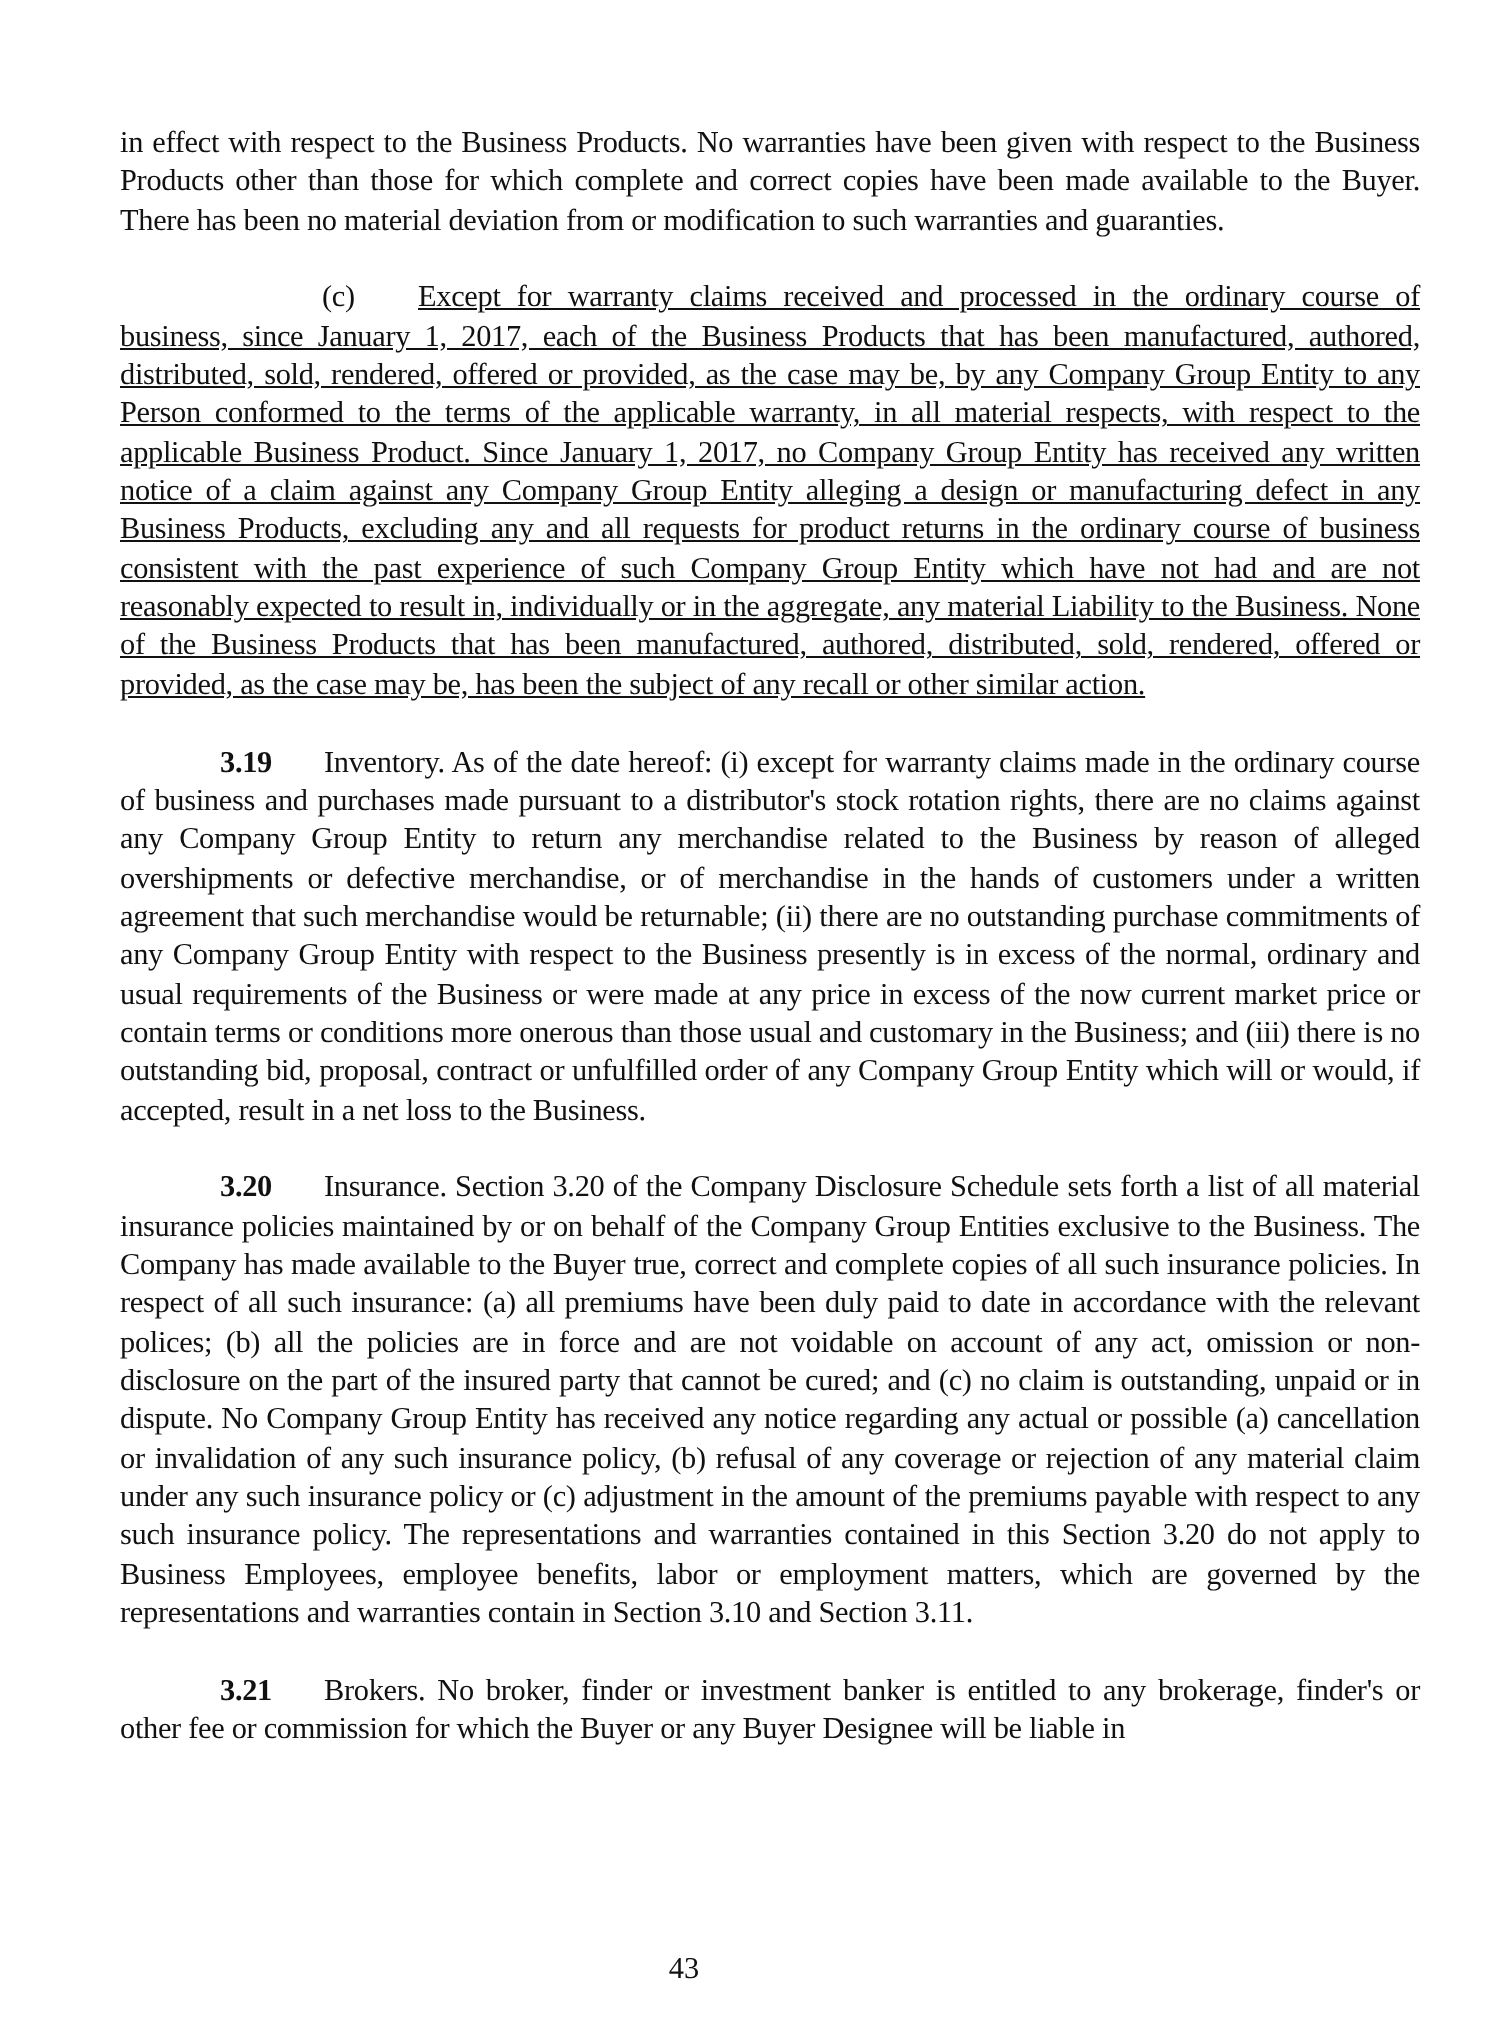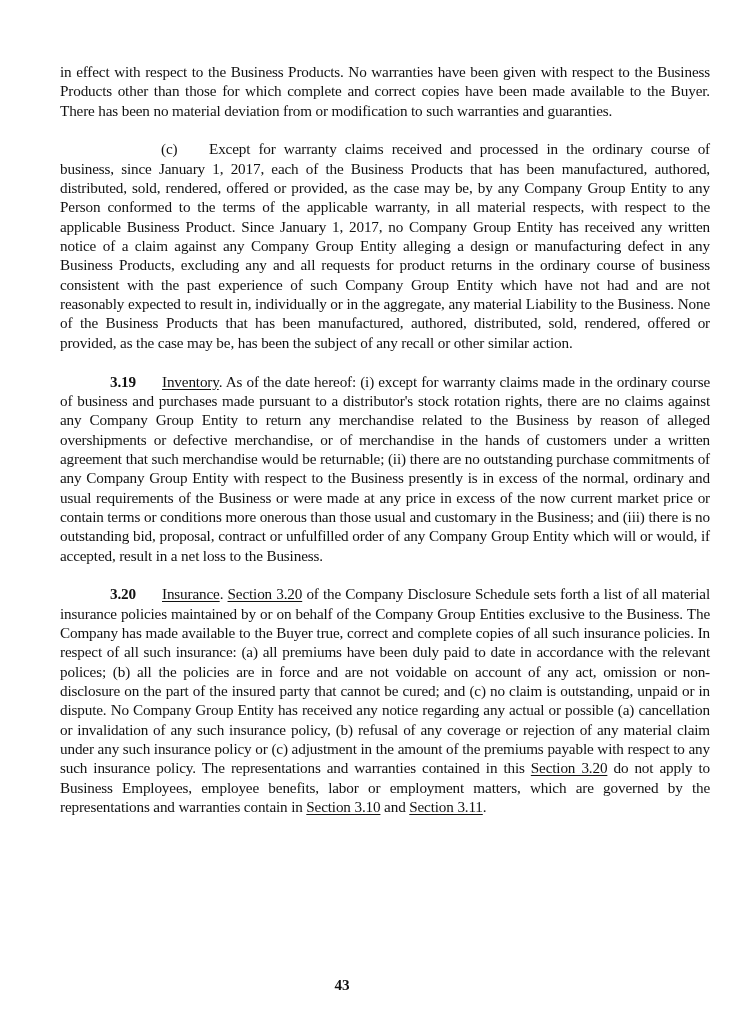--- a/index.html
+++ b/index.html
@@ -23,59 +23,59 @@
       font-size: 15.2px;
       line-height: 19.35px;
       text-align: justify;
       letter-spacing: -0.15px;
     }
     .para {
       margin: 0 0 19.35px 0;
     }
     .indent-c {
       text-indent: 101px;
+      text-decoration: underline;
     }
     .indent-sec {
       text-indent: 50px;
     }
     .label-c {
       display: inline-block;
       width: 48px;
       text-indent: 0;
     }
     .sec-num {
       display: inline-block;
       width: 52px;
       text-indent: 0;
       font-weight: bold;
     }
     .u {
-      text-decoration: underline;
       text-underline-offset: 2px;
     }
     .page-number {
       position: absolute;
       left: 0;
       width: 684px;
       top: 976px;
       text-align: center;
       font-size: 15.2px;
       font-family: "Liberation Serif", serif;
-      font-weight: bold;
     }
   </style>
 </head>
 <body>
 
 <div class="page">
 
   <p class="para">in effect with respect to the Business Products. No warranties have been given with respect to the Business Products other than those for which complete and correct copies have been made available to the Buyer. There has been no material deviation from or modification to such warranties and guaranties.</p>
 
   <p class="para indent-c"><span class="label-c">(c)</span><span>Except for warranty claims received and processed in the ordinary course of business, since January 1, 2017, each of the Business Products that has been manufactured, authored, distributed, sold, rendered, offered or provided, as the case may be, by any Company Group Entity to any Person conformed to the terms of the applicable warranty, in all material respects, with respect to the applicable Business Product. Since January 1, 2017, no Company Group Entity has received any written notice of a claim against any Company Group Entity alleging a design or manufacturing defect in any Business Products, excluding any and all requests for product returns in the ordinary course of business consistent with the past experience of such Company Group Entity which have not had and are not reasonably expected to result in, individually or in the aggregate, any material Liability to the Business.  None of the Business Products that has been manufactured, authored, distributed, sold, rendered, offered or provided, as the case may be, has been the subject of any recall or other similar action.</span></p>
 
   <p class="para indent-sec"><span class="sec-num">3.19</span><span class="u">Inventory</span><span>.</span><span>  As of the date hereof: (i) except for warranty claims made in the ordinary course of business and purchases made pursuant to a distributor's stock rotation rights, there are no claims against any Company Group Entity to return any merchandise related to the Business by reason of alleged overshipments or defective merchandise, or of merchandise in the hands of customers under a written agreement that such merchandise would be returnable; (ii) there are no outstanding purchase commitments of any Company Group Entity with respect to the Business presently is in excess of the normal, ordinary and usual requirements of the Business or were made at any price in excess of the now current market price or contain terms or conditions more onerous than those usual and customary in the Business; and (iii) there is no outstanding bid, proposal, contract or unfulfilled order of any Company Group Entity which will or would, if accepted, result in a net loss to the Business.</span></p>
 
   <p class="para indent-sec"><span class="sec-num">3.20</span><span class="u">Insurance</span><span>.  </span><span class="u">Section 3.20</span><span> of the Company Disclosure Schedule sets forth a list of all material insurance policies maintained by or on behalf of the Company Group Entities exclusive to the Business.  The Company has made available to the Buyer true, correct and complete copies of all such insurance policies.  In respect of all such insurance: (a) all premiums have been duly paid to date in accordance with the relevant polices; (b) all the policies are in force and are not voidable on account of any act, omission or non-disclosure on the part of the insured party that cannot be cured; and (c) no claim is outstanding, unpaid or in dispute.  No Company Group Entity has received any notice regarding any actual or possible (a) cancellation or invalidation of any such insurance policy, (b) refusal of any coverage or rejection of any material claim under any such insurance policy or (c) adjustment in the amount of the premiums payable with respect to any such insurance policy.  The representations and warranties contained in this </span><span class="u">Section 3.20</span><span> do not apply to Business Employees, employee benefits, labor or employment matters, which are governed by the representations and warranties contain in </span><span class="u">Section 3.10</span><span> and </span><span class="u">Section 3.11</span><span>.</span></p>
 
+  <p class="para indent-sec"><span class="sec-num">3.21</span><span class="u">Brokers</span><span>.</span><span>  No broker, finder or investment banker is entitled to any brokerage, finder's or other fee or commission for which the Buyer or any Buyer Designee will be liable in</span></p>
 
 </div>
 
 <div class="page-number">43</div>
 
 </body></html>

